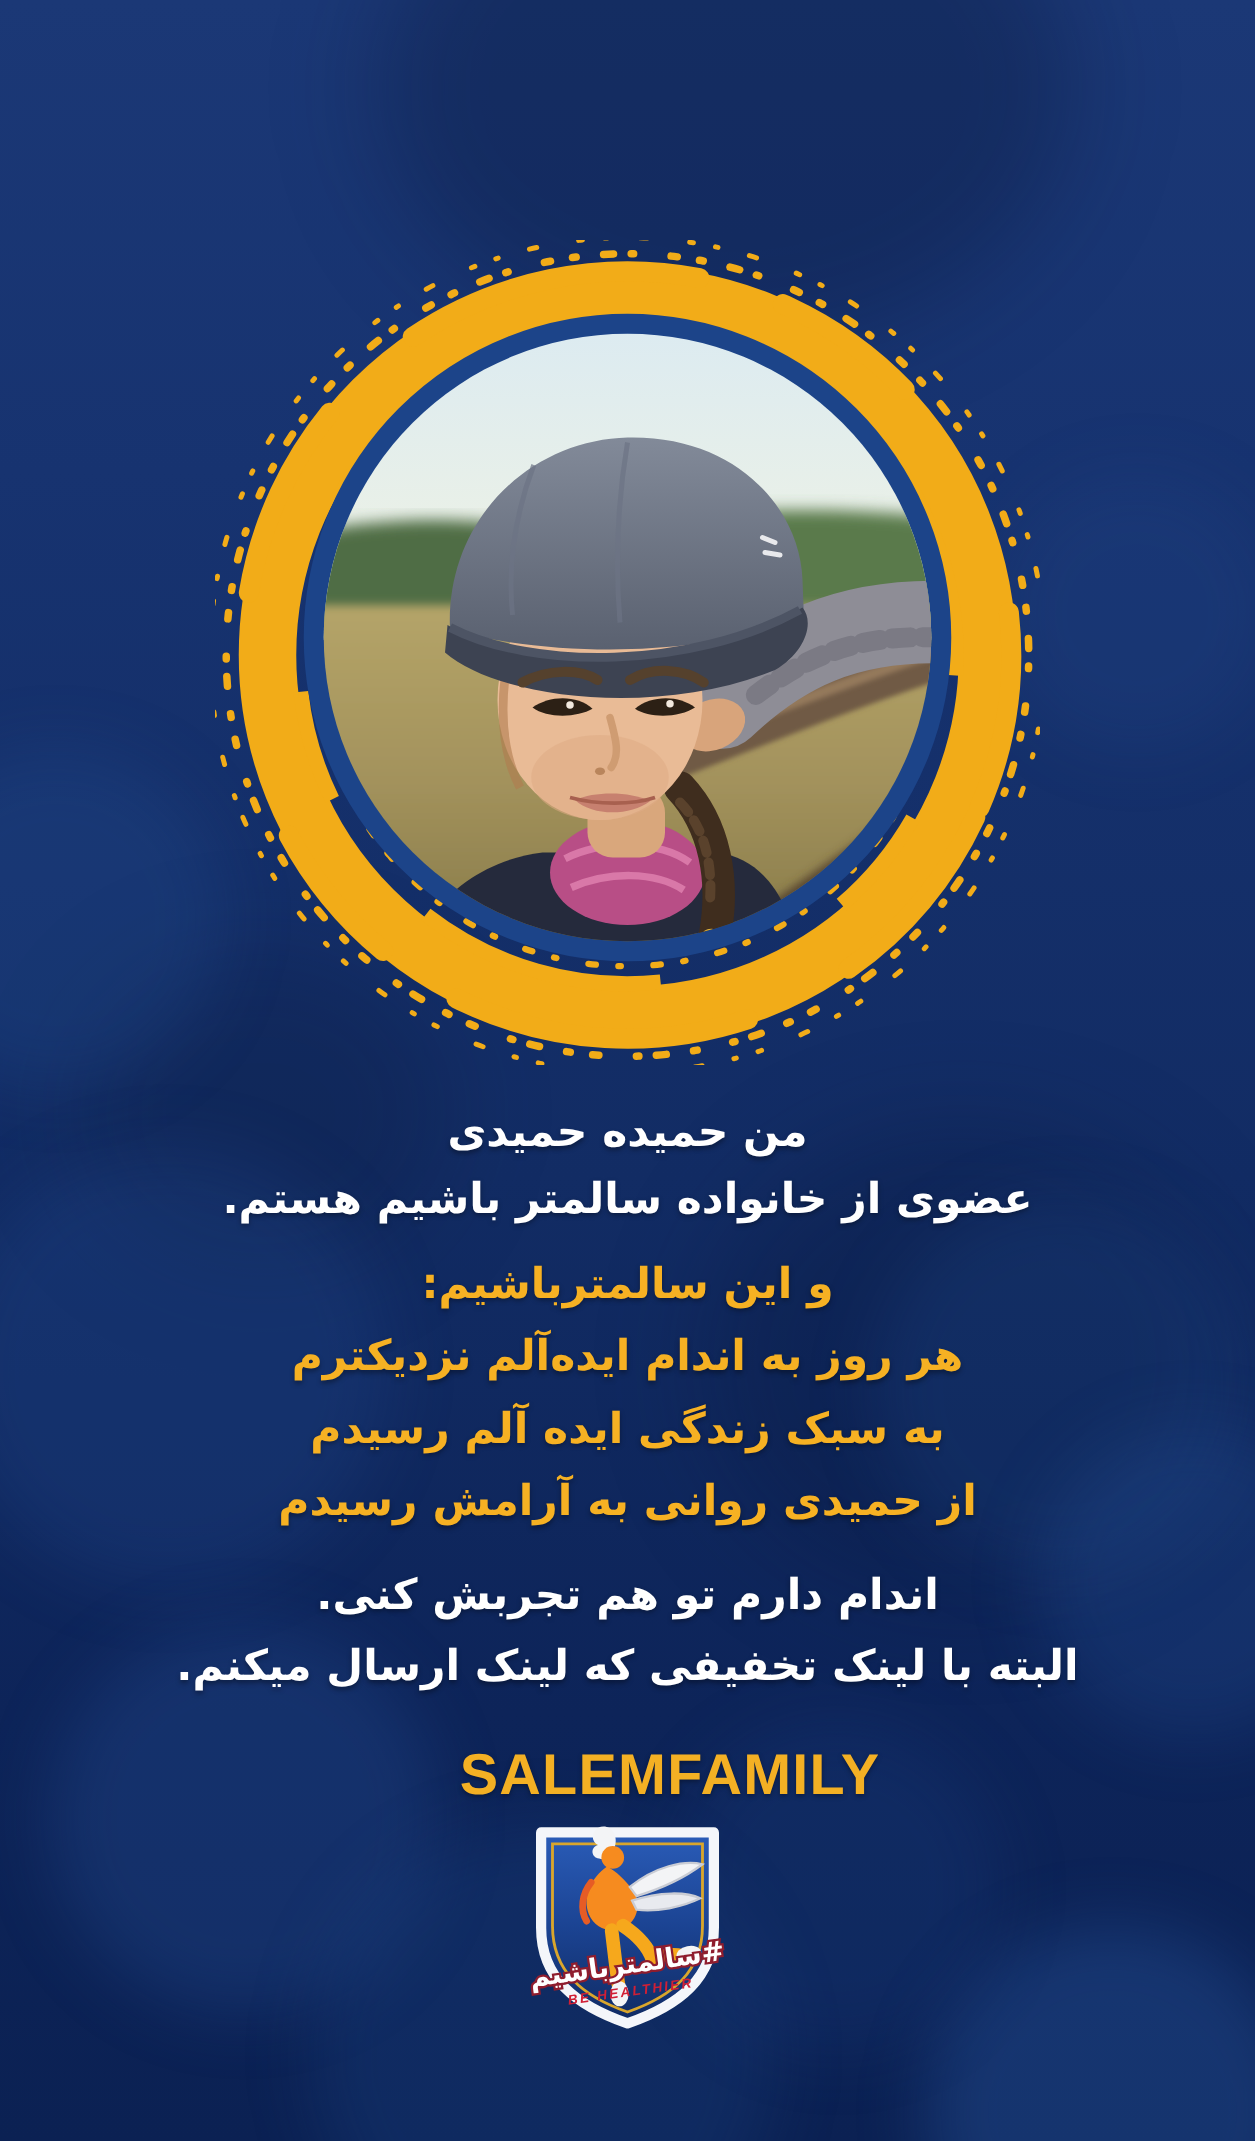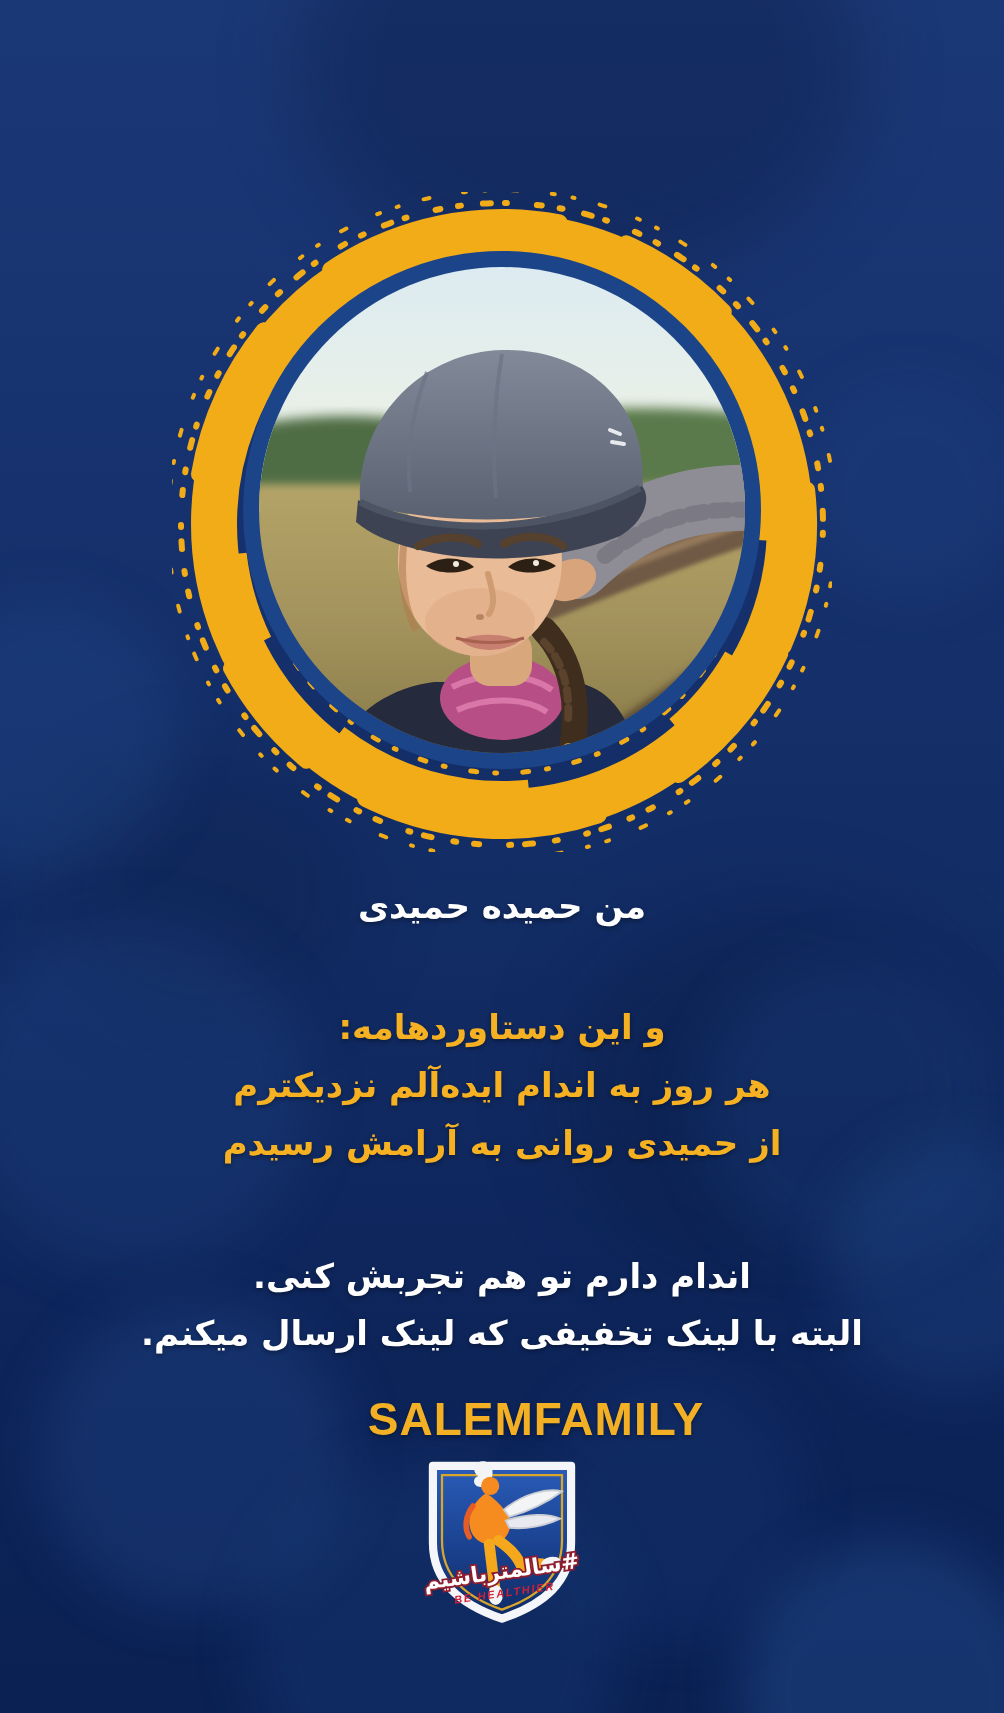--- a/index.html
+++ b/index.html
@@ -150,25 +150,27 @@
         <ellipse cx="308" cy="425" rx="4" ry="3" fill="#b9855c"></ellipse>
 
         <path d="M288,448 C304,441 332,441 348,449 C332,461 302,461 288,448 Z" fill="#c7806f"></path>
         <path d="M284,446 C306,452 334,452 352,446" stroke="#a8604f" stroke-width="3" fill="none"></path>
       </g>
     </svg>
   </div>
 
   <div class="txt intro" dir="rtl">
     <div>من حمیده حمیدی</div>
+    <div>عضوی از خانواده سالمتر باشیم هستم.</div>
   </div>
 
   <div class="txt achv" dir="rtl">
-    <div>و این دستاوردهامه:</div>
+    <div>و این سالمترباشیم:</div>
     <div>هر روز به اندام ایده‌آلم نزدیکترم</div>
+    <div>به سبک زندگی ایده آلم رسیدم</div>
     <div>از حمیدی روانی به آرامش رسیدم</div>
   </div>
 
   <div class="txt cta" dir="rtl">
     <div>اندام دارم تو هم تجربش کنی.</div>
     <div>البته با لینک تخفیفی که لینک ارسال میکنم.</div>
   </div>
 
   <div class="promo">SALEMFAMILY</div>
 

